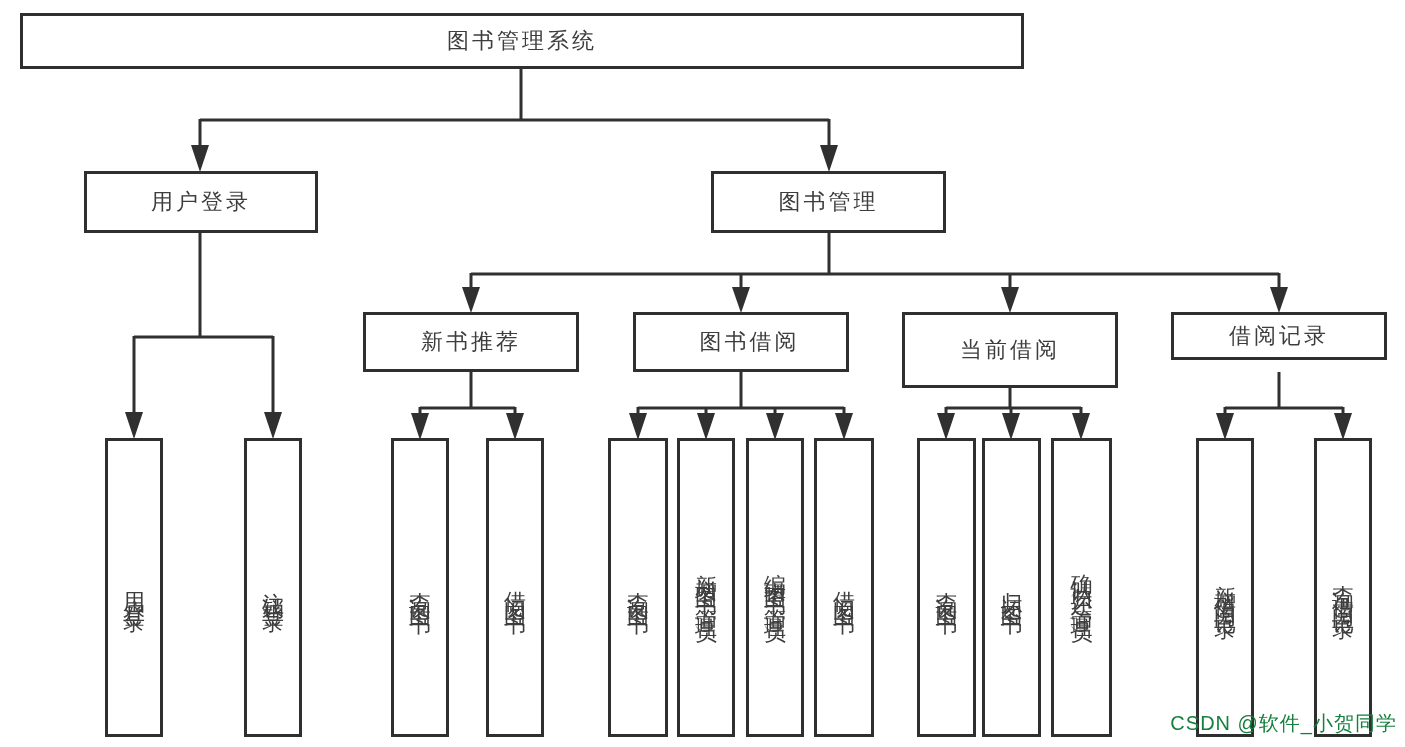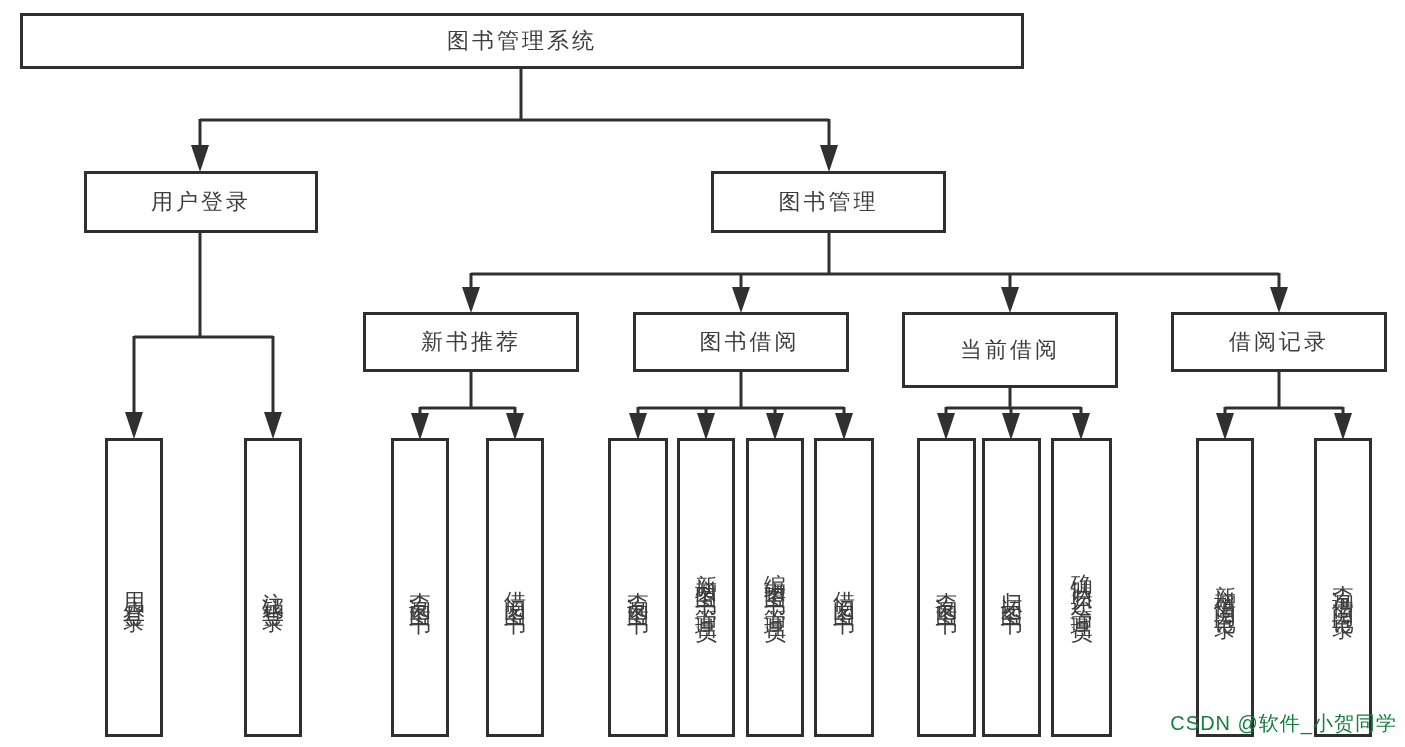--- a/index.html
+++ b/index.html
@@ -101,21 +101,21 @@
 
   <div class="node" style="left:363px; top:312px; width:216px; height:60px;">
     <span>新书推荐</span>
   </div>
   <div class="node" style="left:633px; top:312px; width:216px; height:60px;padding-left:17px;">
     <span>图书借阅</span>
   </div>
   <div class="node" style="left:902px; top:312px; width:216px; height:76px;">
     <span>当前借阅</span>
   </div>
-  <div class="node" style="left:1171px; top:312px; width:216px; height:60px;">
+  <div class="node" style="left:1171px; top:312px; width:216px; height:48px;">
     <span>借阅记录</span>
   </div>
 
   <div class="node v" style="left:105px; top:438px; width:58px; height:299px;">
     <span>用户登录</span>
   </div>
   <div class="node v" style="left:244px; top:438px; width:58px; height:299px;">
     <span>注销登录</span>
   </div>
 

